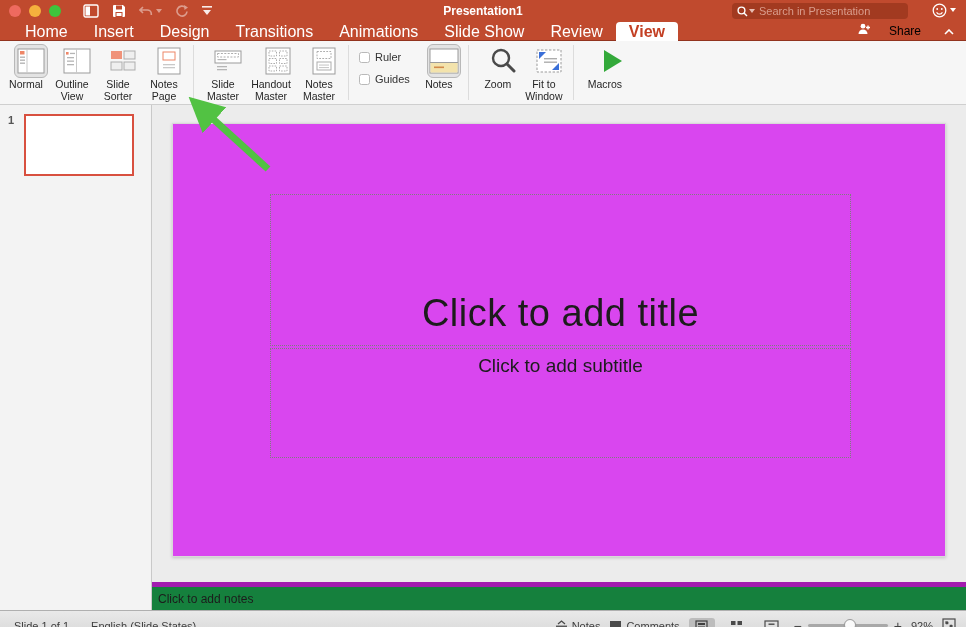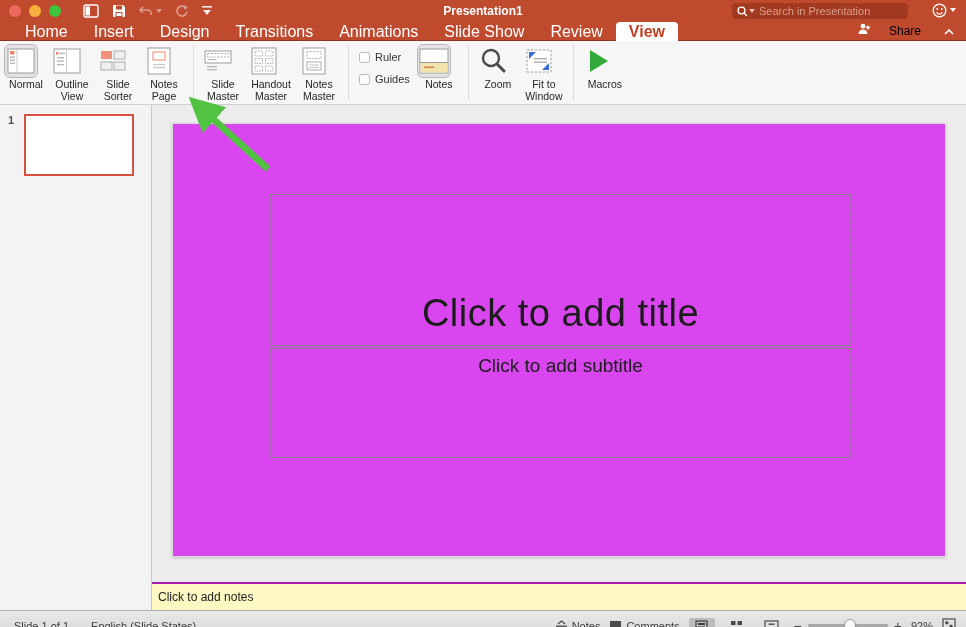--- a/index.html
+++ b/index.html
@@ -21,42 +21,42 @@
   .smiley { position:absolute; right:10px; top:3px; display:flex; align-items:center; gap:3px; }
 
   
   .tabrow { height:19px; background:#C04A2E; display:flex; align-items:stretch; padding-left:12px; box-shadow: inset 0 -1px 0 rgba(60,10,0,.35); }
   .tab { color:#fff; font-size:16px; line-height:19px; padding:0 13px; cursor:default; }
   .tab.active { background:#fff; color:#C33F23; font-weight:bold; border-radius:4px 4px 0 0; }
   .share { margin-left:auto; margin-right:12px; display:flex; align-items:center; gap:17px; color:#000000; font-size:12px; line-height:19px; }
 
   
   .ribbon { height:64px; background:#F6F6F6; border-bottom:1px solid #CFCFCF; display:flex; align-items:flex-start; padding:3px 0 0 3px; }
-  .rbtn { display:flex; flex-direction:column; align-items:flex-start; margin:0 1px; }
+  .rbtn { display:flex; flex-direction:column; align-items:flex-end; margin:0 1px; }
   .rbtn .ic { width:34px; height:34px; display:flex; align-items:center; justify-content:center; border:1px solid transparent; border-radius:6px; }
   .rbtn.selected .ic { background:#E3E3E3; border-color:#B8B8B8; }
   .rbtn .lbl { font-size:10.5px; color:#262626; text-align:center; line-height:1.12; margin-top:1px; width:44px; }
   .rbtn.wide .lbl { width:48px; }
   .sep { width:1px; height:55px; background:#DCDCDC; margin:1px 6px 0 6px; flex:none; }
   .chkcol { display:flex; flex-direction:column; gap:10px; margin:7px 6px 0 4px; }
   .chk { display:flex; align-items:center; gap:5px; font-size:11px; color:#333; }
   .chk .box { width:11px; height:11px; border:1px solid #B9B9B9; border-radius:2.5px; background:#fff; flex:none; }
 
   
   .workspace { display:flex; height:505px; }
   .sidebar { width:152px; background:#F3F3F3; border-right:1px solid #C9C9C9; position:relative; flex:none; }
   .slidenum { position:absolute; left:8px; top:9px; font-size:11px; font-weight:bold; color:#555; }
   .thumb { position:absolute; left:24px; top:9px; width:110px; height:62px; background:#fff; border:2.5px solid #D8503F; }
   .mainarea { flex:1; display:flex; flex-direction:column; }
   .canvas { position:relative; background:#ECECEC; height:477px; }
   .slide { position:absolute; left:20px; top:18px; width:774px; height:434px; background:#d946ef; border:1px solid #D9D9D9; box-shadow:0 1px 3px rgba(0,0,0,.18); }
   .ph { position:absolute; border:1px dotted #7E7E7E; }
   .ph-title { left:97px; top:70px; width:581px; height:152px; display:flex; align-items:flex-end; justify-content:center; padding-bottom:10px; font-size:38px; font-weight:300; color:#1c1c1c; letter-spacing:.5px; }
   .ph-subtitle { left:97px; top:224px; width:581px; height:110px; display:flex; align-items:flex-start; justify-content:center; padding-top:6px; font-size:19px; color:#1c1c1c; }
-  .notespane { height:28px; background:#fef9c3; border-top:2px solid #a21caf; display:flex; align-items:center; padding-left:6px; font-size:12px; color:#1c1c1c; }
+  .notespane { height:28px; background:#15803d; border-top:5px solid #a21caf; display:flex; align-items:center; padding-left:6px; font-size:12px; color:#1c1c1c; }
   .arrow-annot { position:absolute; left:185px; top:96px; width:95px; height:82px; z-index:5; pointer-events:none; }
 
   
   .statusbar { height:30px; background:linear-gradient(#E9E9E9,#D5D5D5); border-top:1px solid #AFAFAF; display:flex; align-items:center; font-size:11px; color:#3C3C3C;gap:12px; }
   .statusbar .left { display:flex; gap:22px; padding-left:14px; }
   .statusbar .right { margin-left:auto; display:flex; align-items:center; gap:9px; padding-right:10px; }
   .st-item { display:flex; align-items:center; gap:4px; }
   .viewbtn { display:flex; align-items:center; justify-content:center; width:26px; height:15px; border-radius:3px; }
   .viewbtn.selected { background:#BCBCBC; }
   .slider { display:flex; align-items:center; gap:6px; }

